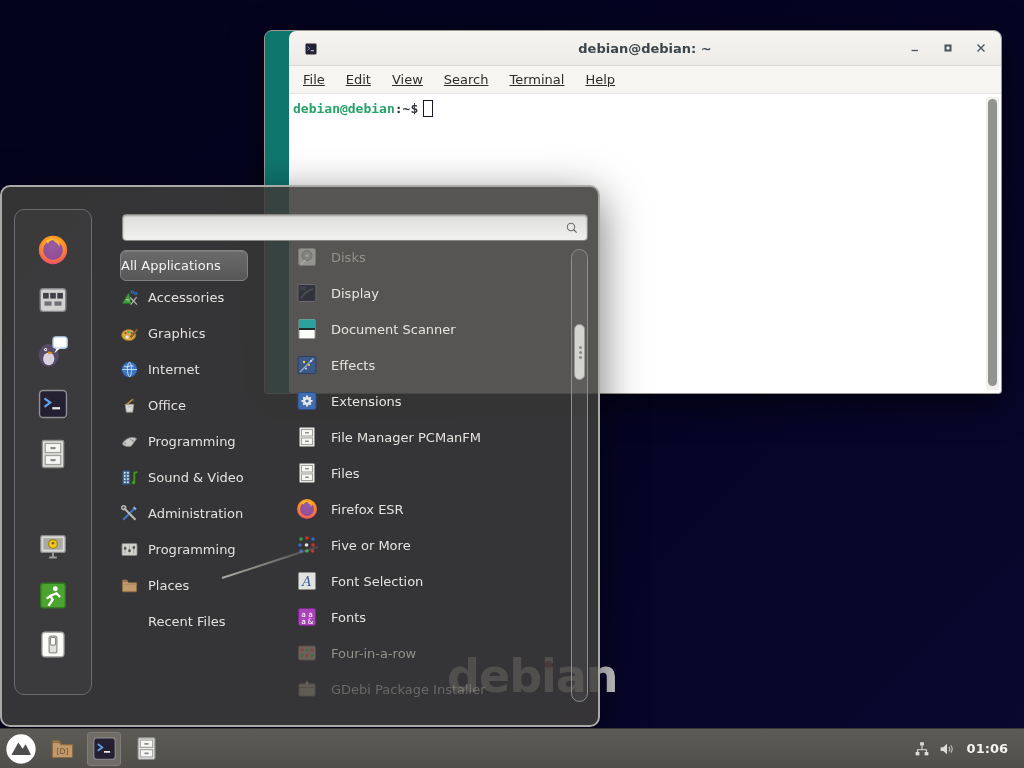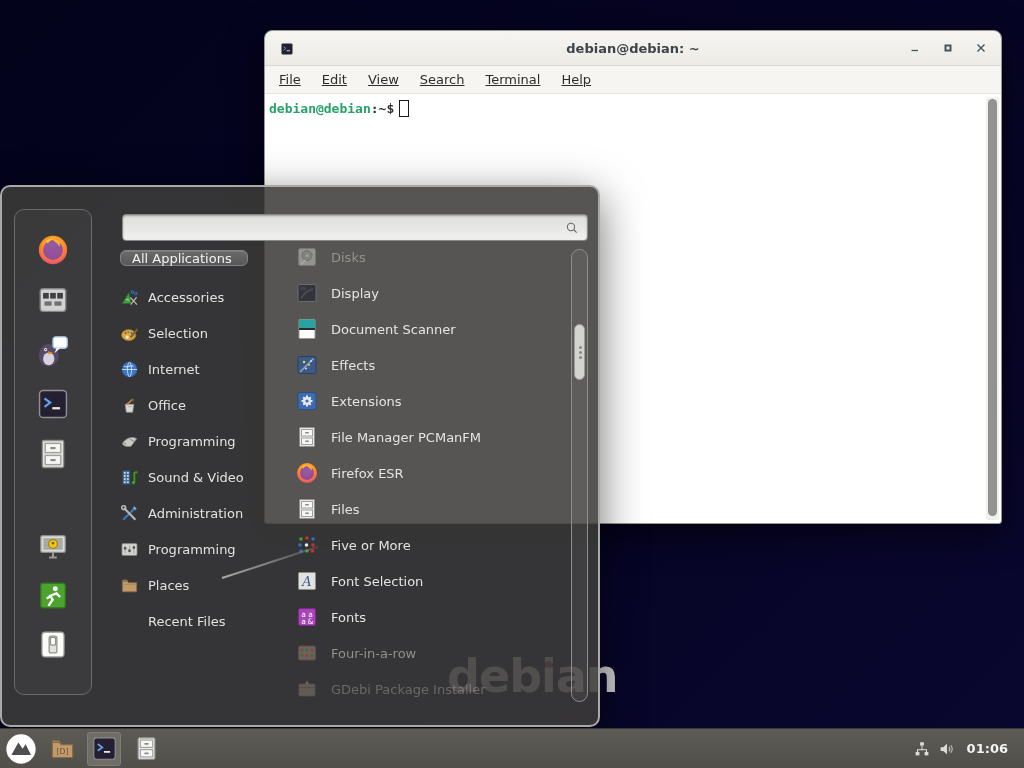--- a/index.html
+++ b/index.html
@@ -9,24 +9,24 @@
     background:linear-gradient(135deg,#04031c 0%,#060424 55%,#0a0730 100%);
   }
   
   .watermark{
     position:absolute;left:447px;top:649px;z-index:1;
     font-size:46px;font-weight:bold;letter-spacing:-1px;color:#cfcfcf;
   }
   .watermark-dot{position:absolute;left:545px;top:661px;width:7px;height:7px;border-radius:50%;background:#a03a44;z-index:1;}
   
   .term-win{
-    position:absolute;left:264px;top:30px;width:738px;height:494px;z-index:2;
+    position:absolute;left:264px;top:30px;width:738px;height:364px;z-index:2;
     background:#0f766e;border:1px solid #9a988f;border-radius:8px 8px 3px 3px;
     box-shadow:0 10px 34px rgba(0,0,0,.6);box-sizing:border-box;
-    display:flex;flex-direction:column;
+    display:flex;flex-direction:column;padding-left:24px;
   }
   .titlebar{
     height:34px;flex:0 0 34px;position:relative;border-radius:7px 7px 0 0;
     background:linear-gradient(#f7f5f1,#edebe6);border-bottom:1px solid #d9d7d1;
     display:flex;align-items:center;justify-content:center;
   }
   .title-icon{position:absolute;left:15px;top:10px;width:14px;height:14px;}
   .title-text{font-size:13px;font-weight:bold;color:#3b454b;}
   .win-controls{position:absolute;right:14px;top:0;height:100%;display:flex;align-items:center;gap:21px;}
   .win-btn{width:12px;height:12px;color:#46545e;cursor:default;}
@@ -65,23 +65,23 @@
     position:absolute;left:120px;top:27px;width:466px;height:27px;box-sizing:border-box;
     background:linear-gradient(#dddddb,#f1f1ef);border:1px solid #888884;border-radius:4px;
     box-shadow:inset 0 1px 2px rgba(0,0,0,.3);display:flex;align-items:center;padding:0 7px;
   }
   .search-input{
     flex:1;border:none;outline:none;background:transparent;height:20px;
     font-size:13px;color:#222;caret-color:#222;padding:0;font-family:inherit;
   }
   .search-icon{width:16px;height:16px;margin-left:auto;}
   .all-apps-btn{
-    position:absolute;left:118px;top:63px;width:128px;height:16px;box-sizing:border-box;
+    position:absolute;left:118px;top:63px;width:128px;height:31px;box-sizing:border-box;
     background:linear-gradient(#6b6b6b,#575757);border:1px solid #828282;border-radius:6px;
-    color:#f2f2f2;font-size:13px;display:flex;align-items:center;padding-left:11px;
+    color:#f2f2f2;font-size:13px;display:flex;align-items:center;
     box-shadow:inset 0 1px 0 rgba(255,255,255,.12);
   }
   .cat-list{position:absolute;left:118px;top:92px;width:152px;}
   .cat-row{height:36px;display:flex;align-items:center;gap:9px;}
   .cat-icon{width:19px;height:19px;flex:0 0 19px;}
   .cat-icon svg{width:100%;height:100%;display:block;}
   .cat-label{font-size:13px;color:#e4e2df;white-space:nowrap;}
   .app-list{position:absolute;left:293px;top:52px;width:272px;}
   .app-row{height:36px;display:flex;align-items:center;gap:12px;}
   .app-icon{width:24px;height:24px;flex:0 0 24px;}
@@ -270,21 +270,21 @@
         <span class="cat-icon">
           <svg viewBox="0 0 24 24" aria-hidden="true">
             <ellipse cx="11" cy="14" rx="9" ry="7" fill="#d8a945" stroke="#9a7120"></ellipse>
             <circle cx="7" cy="11.5" r="1.3" fill="#cc3333"></circle>
             <circle cx="10.5" cy="10" r="1.3" fill="#3fa03c"></circle>
             <circle cx="14.5" cy="11.5" r="1.3" fill="#2f6fc2"></circle>
             <circle cx="9" cy="16.5" r="2" fill="#f5ecd8"></circle>
             <path d="M13 16L21 6l1.5 1.5-8 9.7z" fill="#9a6a3a" stroke="#6f4a22"></path>
           </svg>
         </span>
-        <span class="cat-label">Selection</span>
+        <span class="cat-label">Graphics</span>
       </div>
       <div class="cat-row">
         <span class="cat-icon">
           <svg viewBox="0 0 24 24" aria-hidden="true">
             <circle cx="12" cy="12" r="9.5" fill="#3f77c2" stroke="#275a9e"></circle>
             <path d="M2.5 12h19M12 2.5c3.5 3 3.5 16 0 19M12 2.5c-3.5 3-3.5 16 0 19" stroke="#cfe0f5" stroke-width="1.1" fill="none"></path>
             <path d="M5 7.5c2 1.5 4 1.5 6 .5 2-1 4-1 6 0" stroke="#e8f0fa" stroke-width="1.3" fill="none" opacity=".8"></path>
           </svg>
         </span>
         <span class="cat-label">Internet</span>
@@ -431,45 +431,45 @@
             <rect x="10" y="7" width="4" height="1.6" rx=".8" fill="#8a8a87"></rect>
             <rect x="6.5" y="13" width="11" height="6.5" fill="#f6f6f4" stroke="#a0a09d"></rect>
             <rect x="10" y="15.5" width="4" height="1.6" rx=".8" fill="#8a8a87"></rect>
           </svg>
         </span>
         <span class="app-label">File Manager PCManFM</span>
       </div>
       <div class="app-row">
         <span class="app-icon">
           <svg viewBox="0 0 24 24" aria-hidden="true">
+            <rect x="4.5" y="2.5" width="15" height="19" rx="1" fill="#e9e9e6" stroke="#8f8f8c"></rect>
+            <rect x="6.5" y="4.5" width="11" height="6.5" fill="#f6f6f4" stroke="#a0a09d"></rect>
+            <rect x="10" y="7" width="4" height="1.6" rx=".8" fill="#8a8a87"></rect>
+            <rect x="6.5" y="13" width="11" height="6.5" fill="#f6f6f4" stroke="#a0a09d"></rect>
+            <rect x="10" y="15.5" width="4" height="1.6" rx=".8" fill="#8a8a87"></rect>
+          </svg>
+        </span>
+        <span class="app-label">Files</span>
+      </div>
+      <div class="app-row">
+        <span class="app-icon">
+          <svg viewBox="0 0 24 24" aria-hidden="true">
             <defs>
               <radialGradient id="gfx" cx="50%" cy="35%" r="70%">
                 <stop offset="0" stop-color="#ffd24a"></stop>
                 <stop offset=".55" stop-color="#ff8f1f"></stop>
                 <stop offset="1" stop-color="#e3447d"></stop>
               </radialGradient>
             </defs>
             <circle cx="12" cy="12" r="10" fill="url(#gfx)"></circle>
             <path d="M12 5a7 7 0 1 0 7 7c0-2.2-1-4.2-2.6-5.2.6 1 .6 2.1.1 2.9C15.6 7.3 13.2 6.5 12 5z" fill="#7b3fb8" opacity=".8"></path>
             <path d="M7 6c1.5-1.5 3.5-2 5-1.5C10.5 5 9 6 8.5 7.5z" fill="#ffca28" opacity=".9"></path>
           </svg>
         </span>
         <span class="app-label">Firefox ESR</span>
-      </div>
-      <div class="app-row">
-        <span class="app-icon">
-          <svg viewBox="0 0 24 24" aria-hidden="true">
-            <rect x="4.5" y="2.5" width="15" height="19" rx="1" fill="#e9e9e6" stroke="#8f8f8c"></rect>
-            <rect x="6.5" y="4.5" width="11" height="6.5" fill="#f6f6f4" stroke="#a0a09d"></rect>
-            <rect x="10" y="7" width="4" height="1.6" rx=".8" fill="#8a8a87"></rect>
-            <rect x="6.5" y="13" width="11" height="6.5" fill="#f6f6f4" stroke="#a0a09d"></rect>
-            <rect x="10" y="15.5" width="4" height="1.6" rx=".8" fill="#8a8a87"></rect>
-          </svg>
-        </span>
-        <span class="app-label">Files</span>
       </div>
       <div class="app-row">
         <span class="app-icon">
           <svg viewBox="0 0 24 24" aria-hidden="true">
             <circle cx="6" cy="6" r="1.8" fill="#3fa03c"></circle>
             <circle cx="12" cy="5" r="1.8" fill="#cc2f2f"></circle>
             <circle cx="18" cy="6" r="1.8" fill="#2f6fc2"></circle>
             <circle cx="5" cy="12" r="1.8" fill="#2f6fc2"></circle>
             <circle cx="11.5" cy="12" r="1.8" fill="#e8e8e8"></circle>
             <circle cx="18" cy="12" r="1.8" fill="#cc2f2f"></circle>

